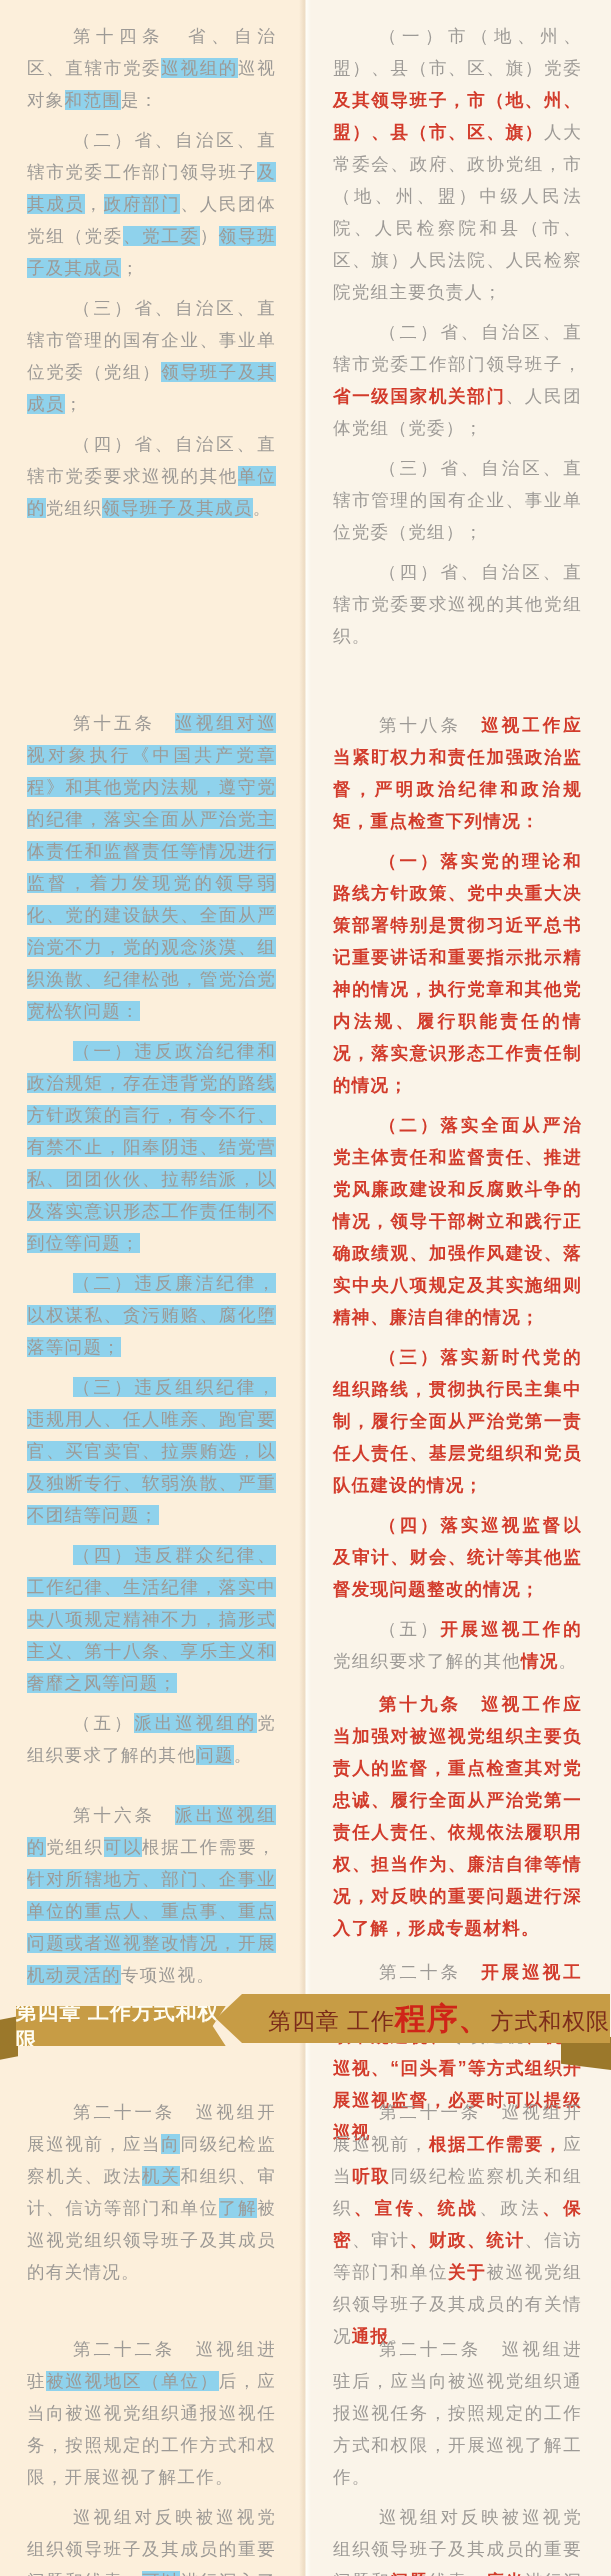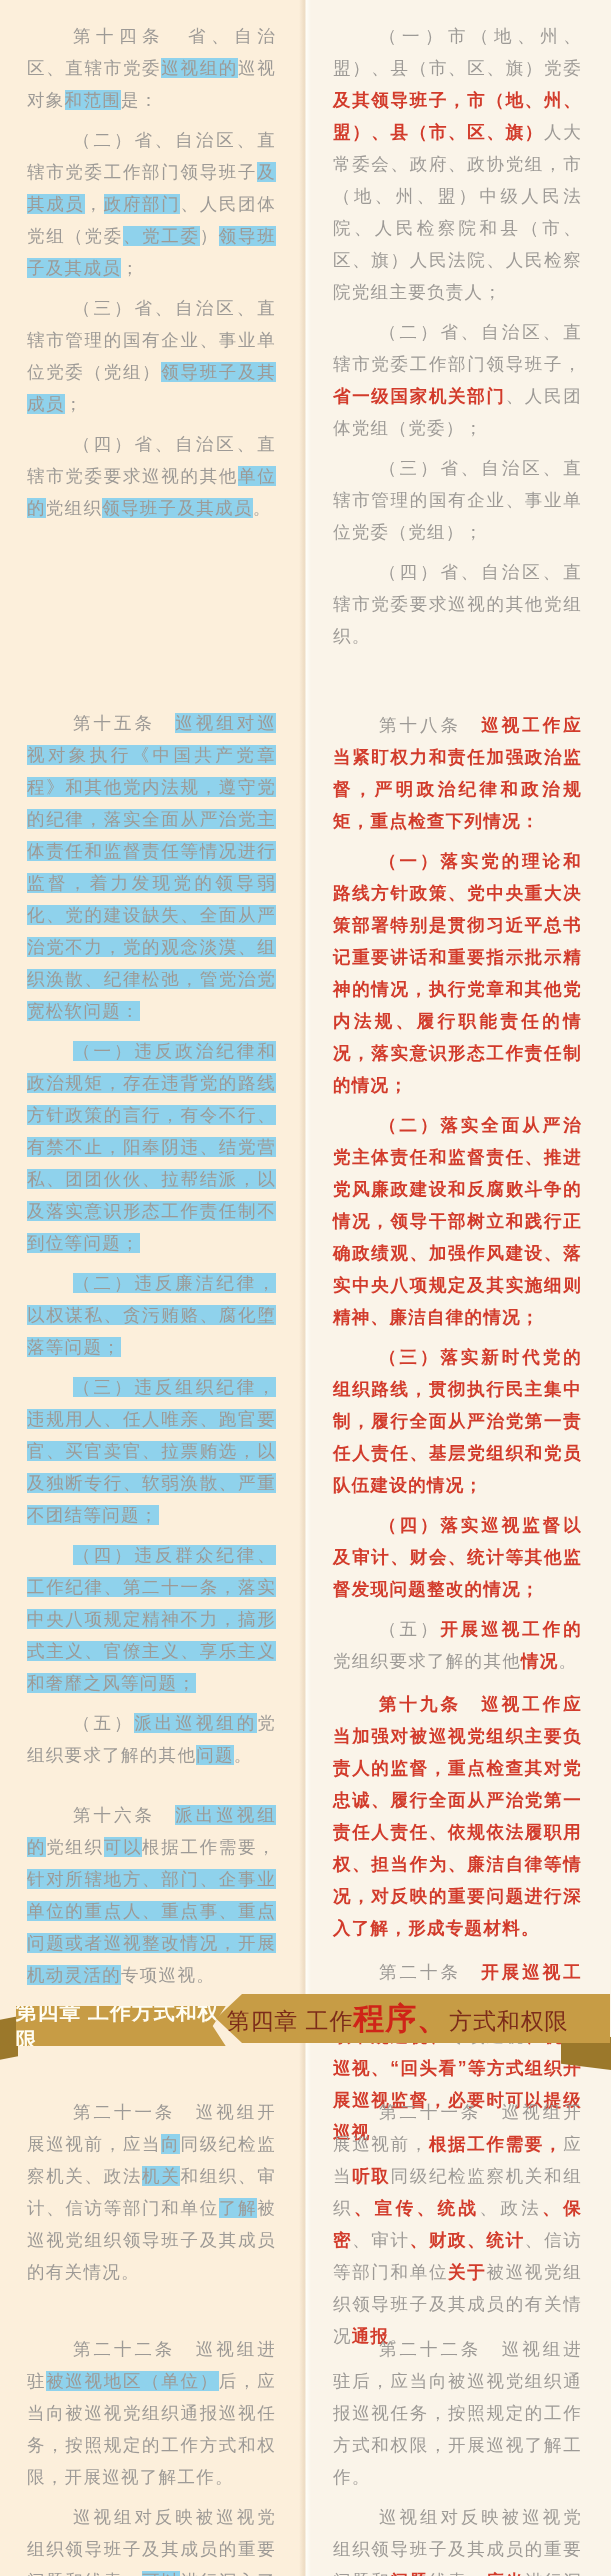--- a/index.html
+++ b/index.html
@@ -15,21 +15,21 @@
   .article-flow .article-sub{margin-top:11.4px;}
   .article-flow .article-sub:first-child{margin-top:0;}
   p.para{margin:8px;font-size:17.5px;line-height:32px;letter-spacing:1.3px;
     text-align:justify;text-indent:46px;color:#9d9a96;}
   .hl{background:#8fd2ec;}
   .add{color:#d23b2b;font-weight:bold;}
   
   .fold{position:absolute;background:#9b782b;}
   .fold-left{left:0;top:2018px;width:17.5px;height:40px;transform:skewY(-11deg);}
   .fold-right{left:561px;top:2034px;width:51px;height:33px;transform:skewY(7deg);}
-  .band{position:absolute;background:#c79c45;display:flex;align-items:center;justify-content:flex-start;}
+  .band{position:absolute;background:#c79c45;display:flex;align-items:center;justify-content:flex-end;}
   .band-left{left:15.7px;top:2006px;width:210px;height:40px;
     clip-path:polygon(0 0,100% 0,calc(100% - 13px) 50%,100% 100%,0 100%);}
   .band-left span{color:#fffdf2;font-weight:bold;font-size:21px;letter-spacing:0.9px;}
   .band-right{left:216px;top:1994px;width:394px;height:49px;
     clip-path:polygon(26px 0,100% 0,100% 100%,26px 100%,0 50%);padding-left:10.5px;box-sizing:border-box;}
   .band-right .bn{color:#7c2c1a;font-weight:normal;font-size:23px;letter-spacing:0.9px;}
   .band-right .bh{color:#cf2418;font-weight:bold;font-size:31px;letter-spacing:0.9px;}
 </style>
 </head>
 <body>
@@ -43,21 +43,21 @@
       <p class="para"><span>第十四条　省、自治区、直辖市党委</span><span class="hl">巡视组的</span><span>巡视对象</span><span class="hl">和范围</span><span>是：</span></p>
       <p class="para"><span>（二）省、自治区、直辖市党委工作部门领导班子</span><span class="hl">及其成员</span><span>，</span><span class="hl">政府部门</span><span>、人民团体党组（党委</span><span class="hl">、党工委</span><span>）</span><span class="hl">领导班子及其成员</span><span>；</span></p>
       <p class="para"><span>（三）省、自治区、直辖市管理的国有企业、事业单位党委（党组）</span><span class="hl">领导班子及其成员</span><span>；</span></p>
       <p class="para"><span>（四）省、自治区、直辖市党委要求巡视的其他</span><span class="hl">单位的</span><span>党组织</span><span class="hl">领导班子及其成员</span><span>。</span></p>
     </div>
   <div class="article" style="left:19px;top:699px">
       <p class="para"><span>第十五条　</span><span class="hl">巡视组对巡视对象执行《中国共产党章程》和其他党内法规，遵守党的纪律，落实全面从严治党主体责任和监督责任等情况进行监督，着力发现党的领导弱化、党的建设缺失、全面从严治党不力，党的观念淡漠、组织涣散、纪律松弛，管党治党宽松软问题：</span></p>
       <p class="para"><span class="hl">（一）违反政治纪律和政治规矩，存在违背党的路线方针政策的言行，有令不行、有禁不止，阳奉阴违、结党营私、团团伙伙、拉帮结派，以及落实意识形态工作责任制不到位等问题；</span></p>
       <p class="para"><span class="hl">（二）违反廉洁纪律，以权谋私、贪污贿赂、腐化堕落等问题；</span></p>
       <p class="para"><span class="hl">（三）违反组织纪律，违规用人、任人唯亲、跑官要官、买官卖官、拉票贿选，以及独断专行、软弱涣散、严重不团结等问题；</span></p>
-      <p class="para"><span class="hl">（四）违反群众纪律、工作纪律、第二十一条，落实中央八项规定精神不力，搞形式主义、官僚主义、享乐主义和奢靡之风等问题；</span></p>
+      <p class="para"><span class="hl">（四）违反群众纪律、工作纪律、生活纪律，落实中央八项规定精神不力，搞形式主义、第十八条、享乐主义和奢靡之风等问题；</span></p>
       <p class="para"><span>（五）</span><span class="hl">派出巡视组的</span><span>党组织要求了解的其他</span><span class="hl">问题</span><span>。</span></p>
     </div>
   <div class="article" style="left:19px;top:1791px">
       <p class="para"><span>第十六条　</span><span class="hl">派出巡视组的</span><span>党组织</span><span class="hl">可以</span><span>根据工作需要，</span><span class="hl">针对所辖地方、部门、企事业单位的重点人、重点事、重点问题或者巡视整改情况，开展机动灵活的</span><span>专项巡视。</span></p>
     </div>
   <div class="article" style="left:19px;top:2088px">
       <p class="para"><span>第二十一条　巡视组开展巡视前，应当</span><span class="hl">向</span><span>同级纪检监察机关、政法</span><span class="hl">机关</span><span>和组织、审计、信访等部门和单位</span><span class="hl">了解</span><span>被巡视党组织领导班子及其成员的有关情况。</span></p>
     </div>
   <div class="article" style="left:19px;top:2325px">
       <p class="para"><span>第二十二条　巡视组进驻</span><span class="hl">被巡视地区（单位）</span><span>后，应当向被巡视党组织通报巡视任务，按照规定的工作方式和权限，开展巡视了解工作。</span></p>

